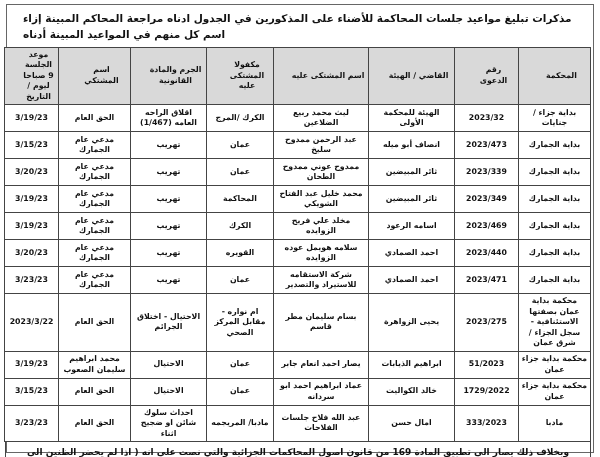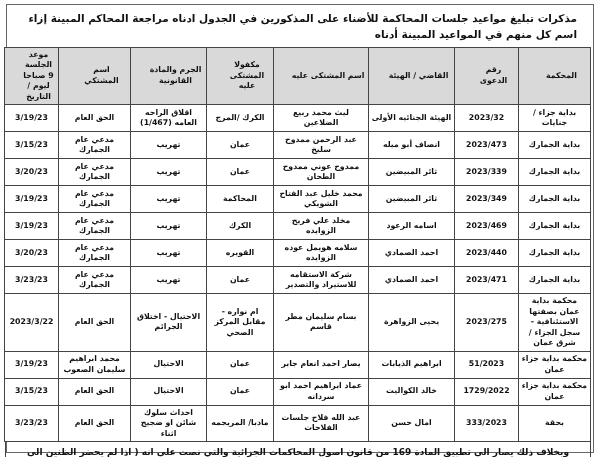--- a/index.html
+++ b/index.html
@@ -16,21 +16,21 @@
     background: #ffffff;
     direction: rtl;
   }
   .frame {
     border: 1px solid #666;
     box-sizing: border-box;
     height: 449px;
     padding: 2px 2px;
   }
   .title {
-    text-align: right;
+    text-align: left;
     font-weight: bold;
     font-size: 10.5px;
     line-height: 1.55;
     color: #111;
     padding: 3px 14px 4px 14px;
   }
   table.hearings {
     width: 586px;
     border-collapse: collapse;
     table-layout: fixed;
@@ -104,21 +104,21 @@
           <th>مكفولا المشتكى عليه</th>
           <th>الجرم والمادة القانونية</th>
           <th>اسم المشتكي</th>
           <th>موعد الجلسة 9 صباحا ليوم / التاريخ</th>
         </tr>
       </thead>
       <tbody id="rows-body">
           <tr>
     <td>بداية جزاء /جنايات</td>
     <td class="num">2023/32</td>
-    <td>الهيئة الجنائيه الأولى</td>
+    <td>الهيئة للمحكمة الأولى</td>
     <td>ليث محمد ربيع الضلاعين</td>
     <td>الكرك /المرج</td>
     <td>اقلاق الراحه العامه (1/467)</td>
     <td>الحق العام</td>
     <td class="date">3/19/23</td>
   </tr>
           <tr>
     <td>بداية الجمارك</td>
     <td class="num">2023/473</td>
     <td>انصاف أبو ميله</td>
@@ -202,21 +202,21 @@
     <td>محكمة بداية جزاء عمان</td>
     <td class="num">1729/2022</td>
     <td>خالد الكواليت</td>
     <td>عماد ابراهيم احمد ابو سردانه</td>
     <td>عمان</td>
     <td>الاحتيال</td>
     <td>الحق العام</td>
     <td class="date">3/15/23</td>
   </tr>
           <tr>
-    <td>بحقة</td>
+    <td>مادبا</td>
     <td class="num">333/2023</td>
     <td>امال حسن</td>
     <td>عبد الله فلاح جلسات الفلاحات</td>
     <td>مادبا/ المريجمه</td>
     <td>احداث سلوك شائن او ضجيج اثناء</td>
     <td>الحق العام</td>
     <td class="date">3/23/23</td>
   </tr>
         </tbody>
     </table>

